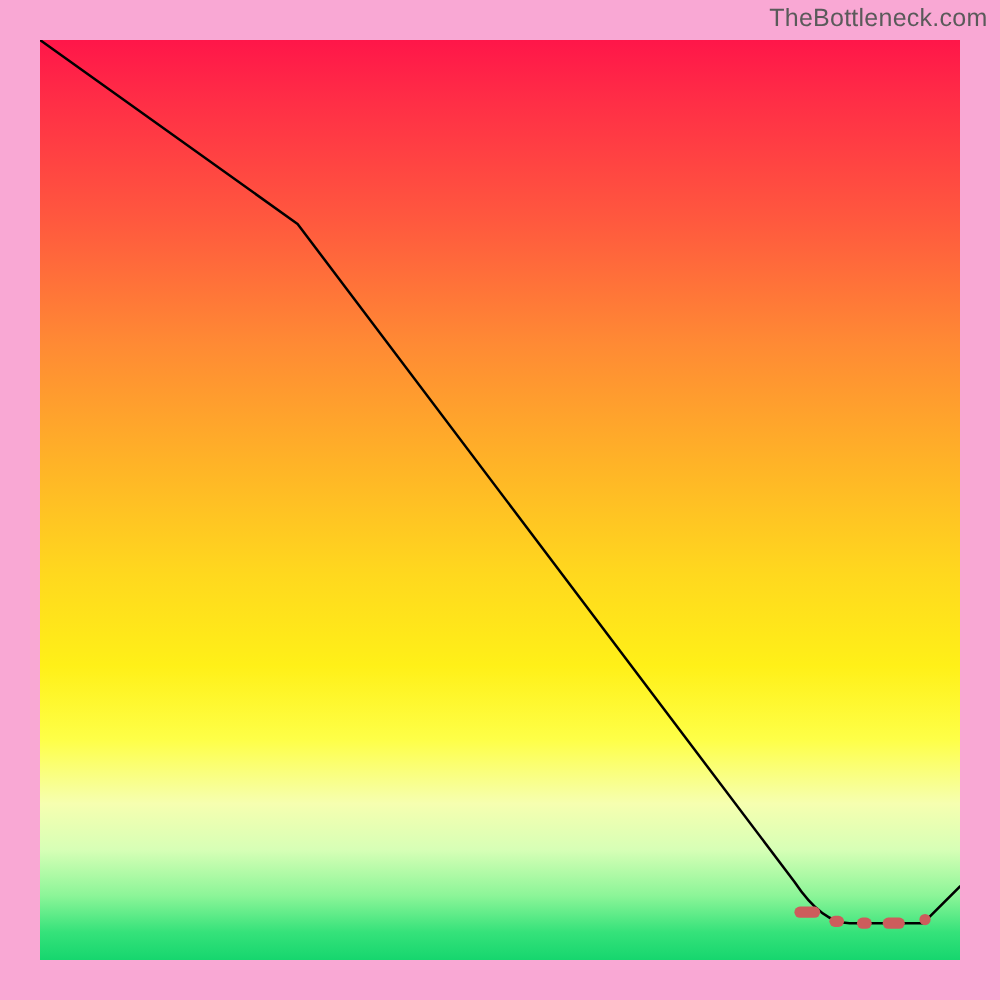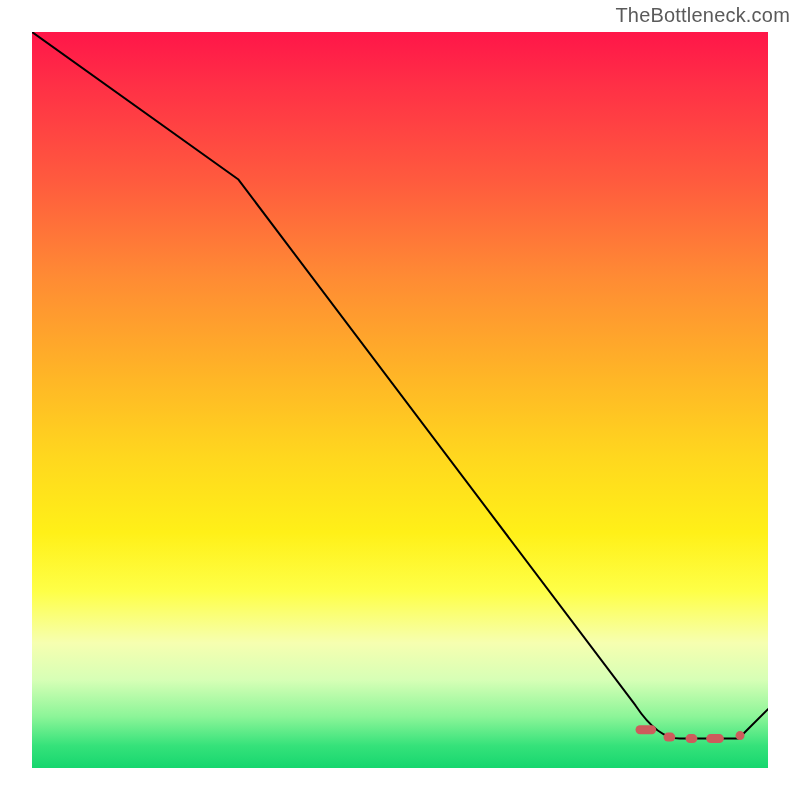--- a/index.html
+++ b/index.html
@@ -10,21 +10,21 @@
     background: #000;
     overflow: hidden;
     font-family: Arial, Helvetica, sans-serif;
   }
   .frame {
     position: absolute;
     left: 0;
     top: 0;
     width: 800px;
     height: 800px;
-    background: #ffffff;
+    background: #f9a8d4;
   }
   .plot-area {
     position: absolute;
     left: 32px;
     top: 32px;
     width: 736px;
     height: 736px;
     
     background: linear-gradient(
       to bottom,

